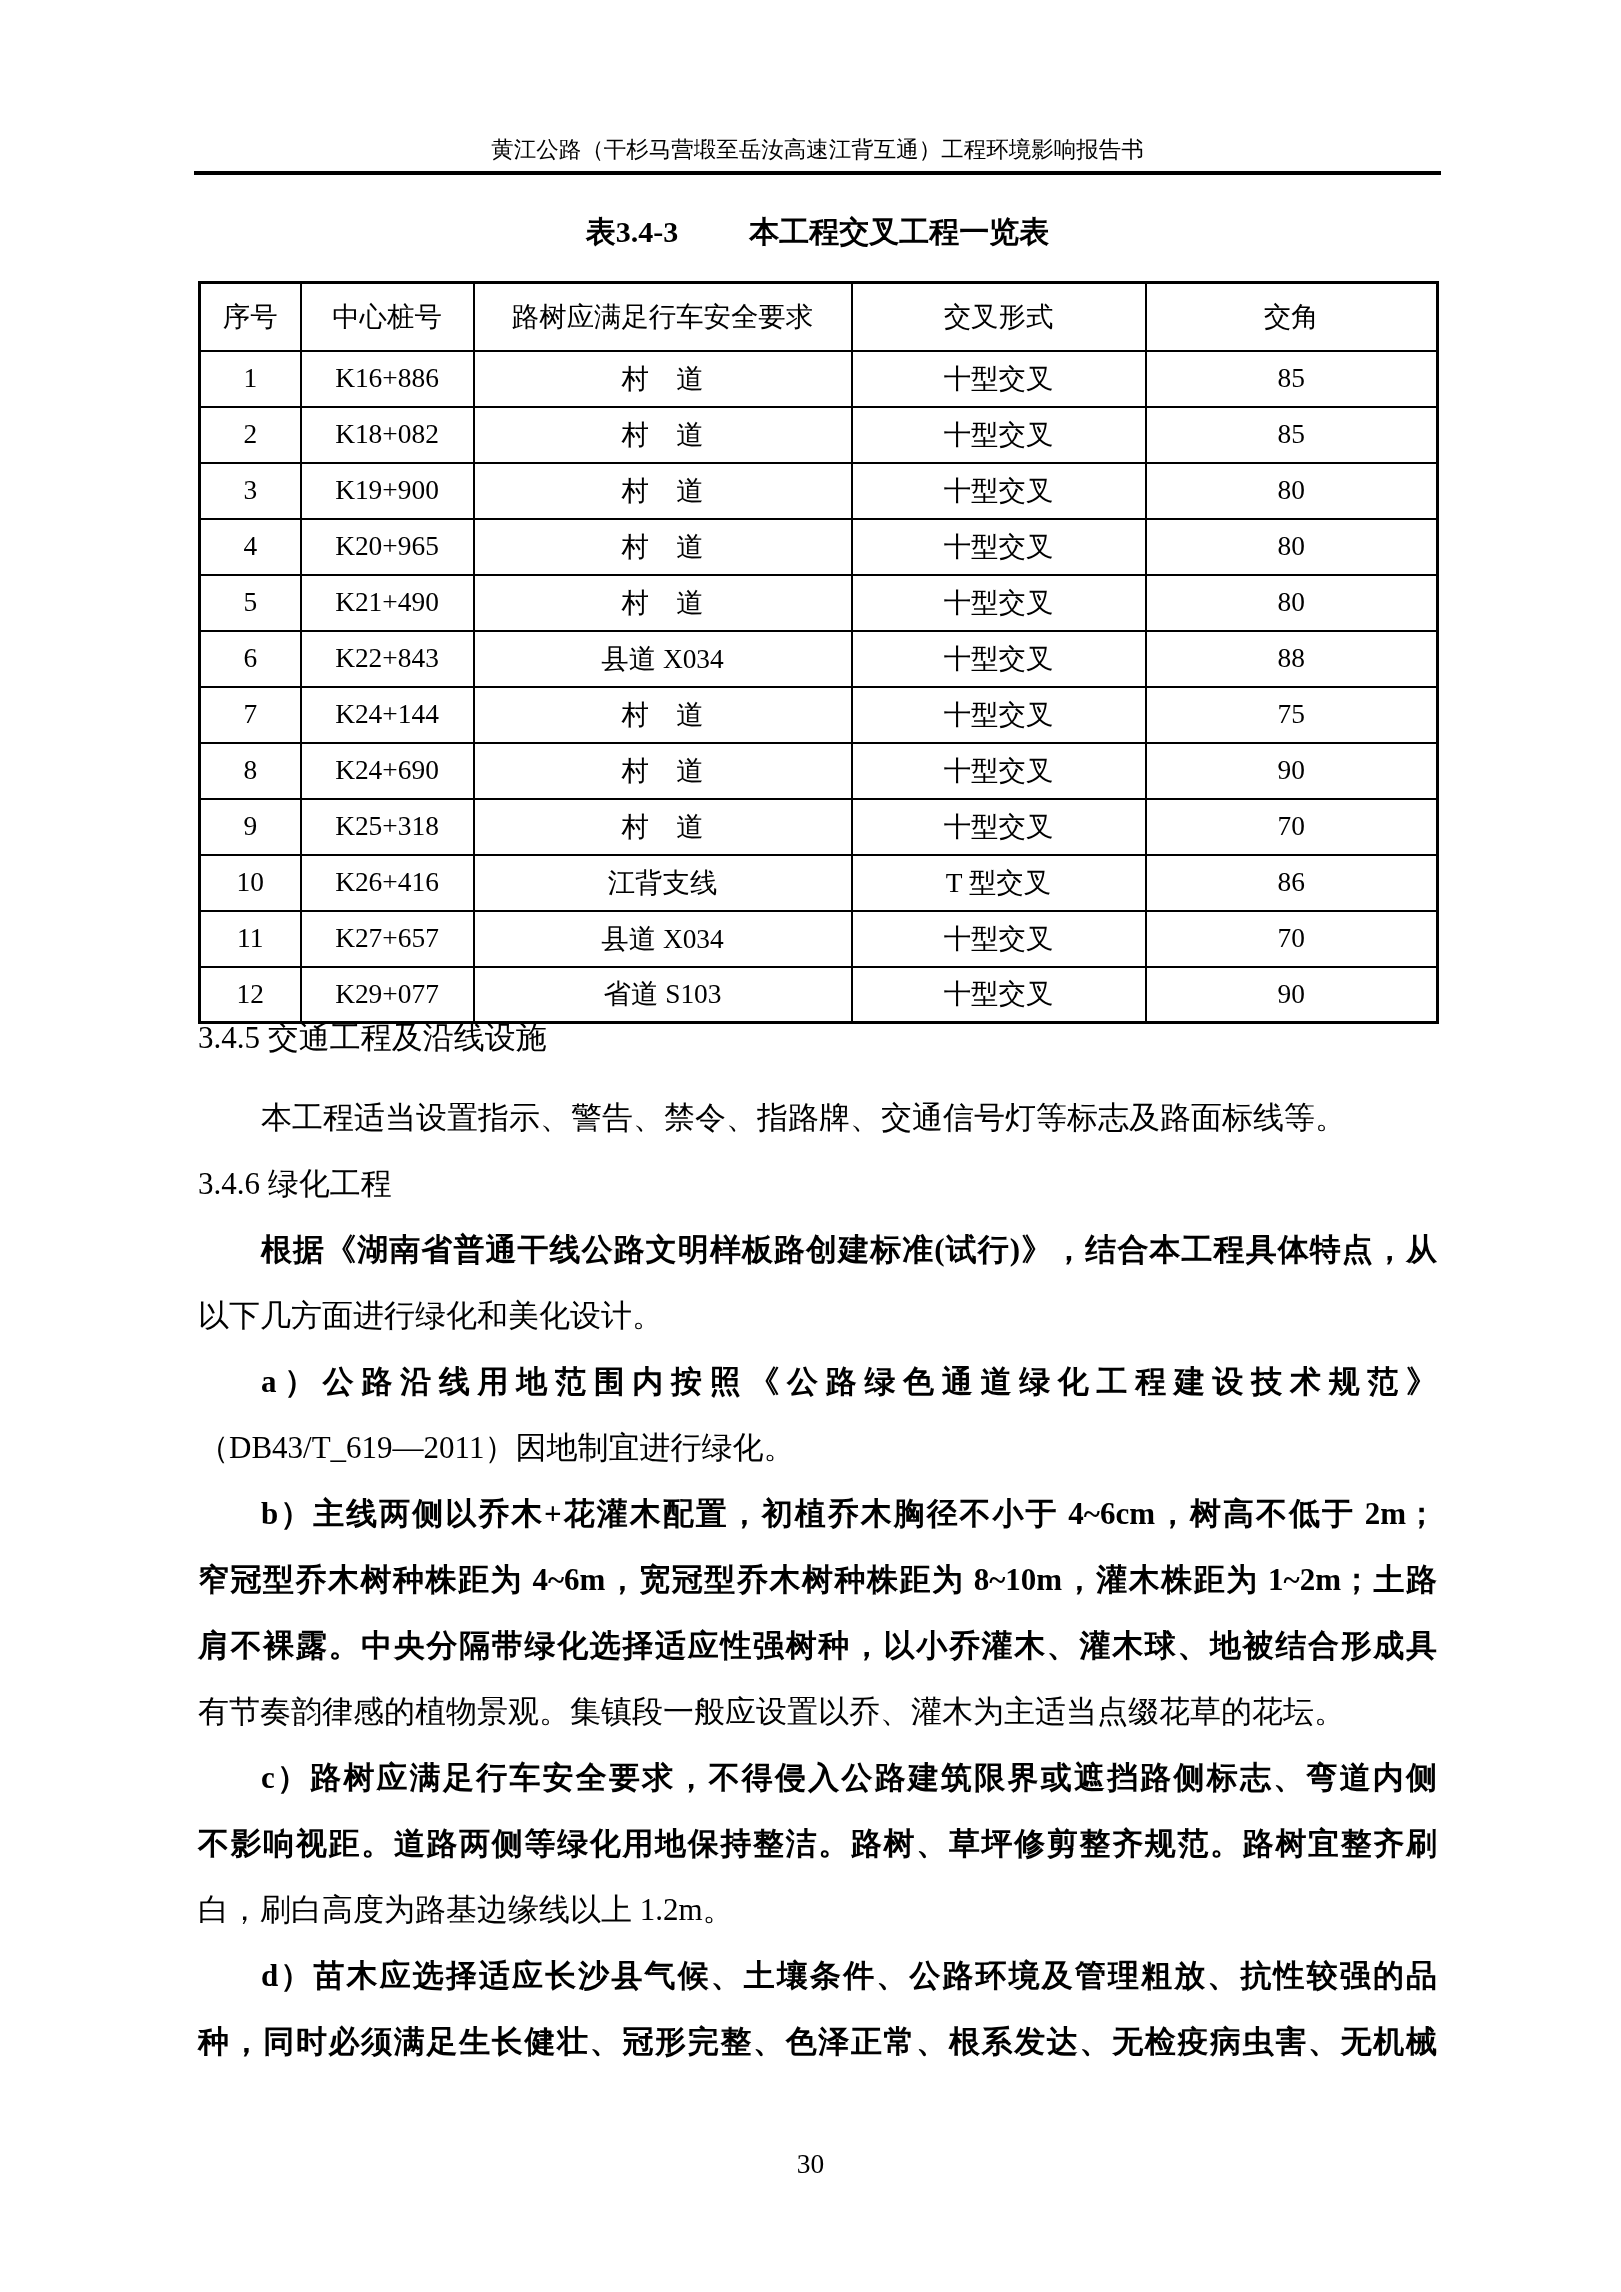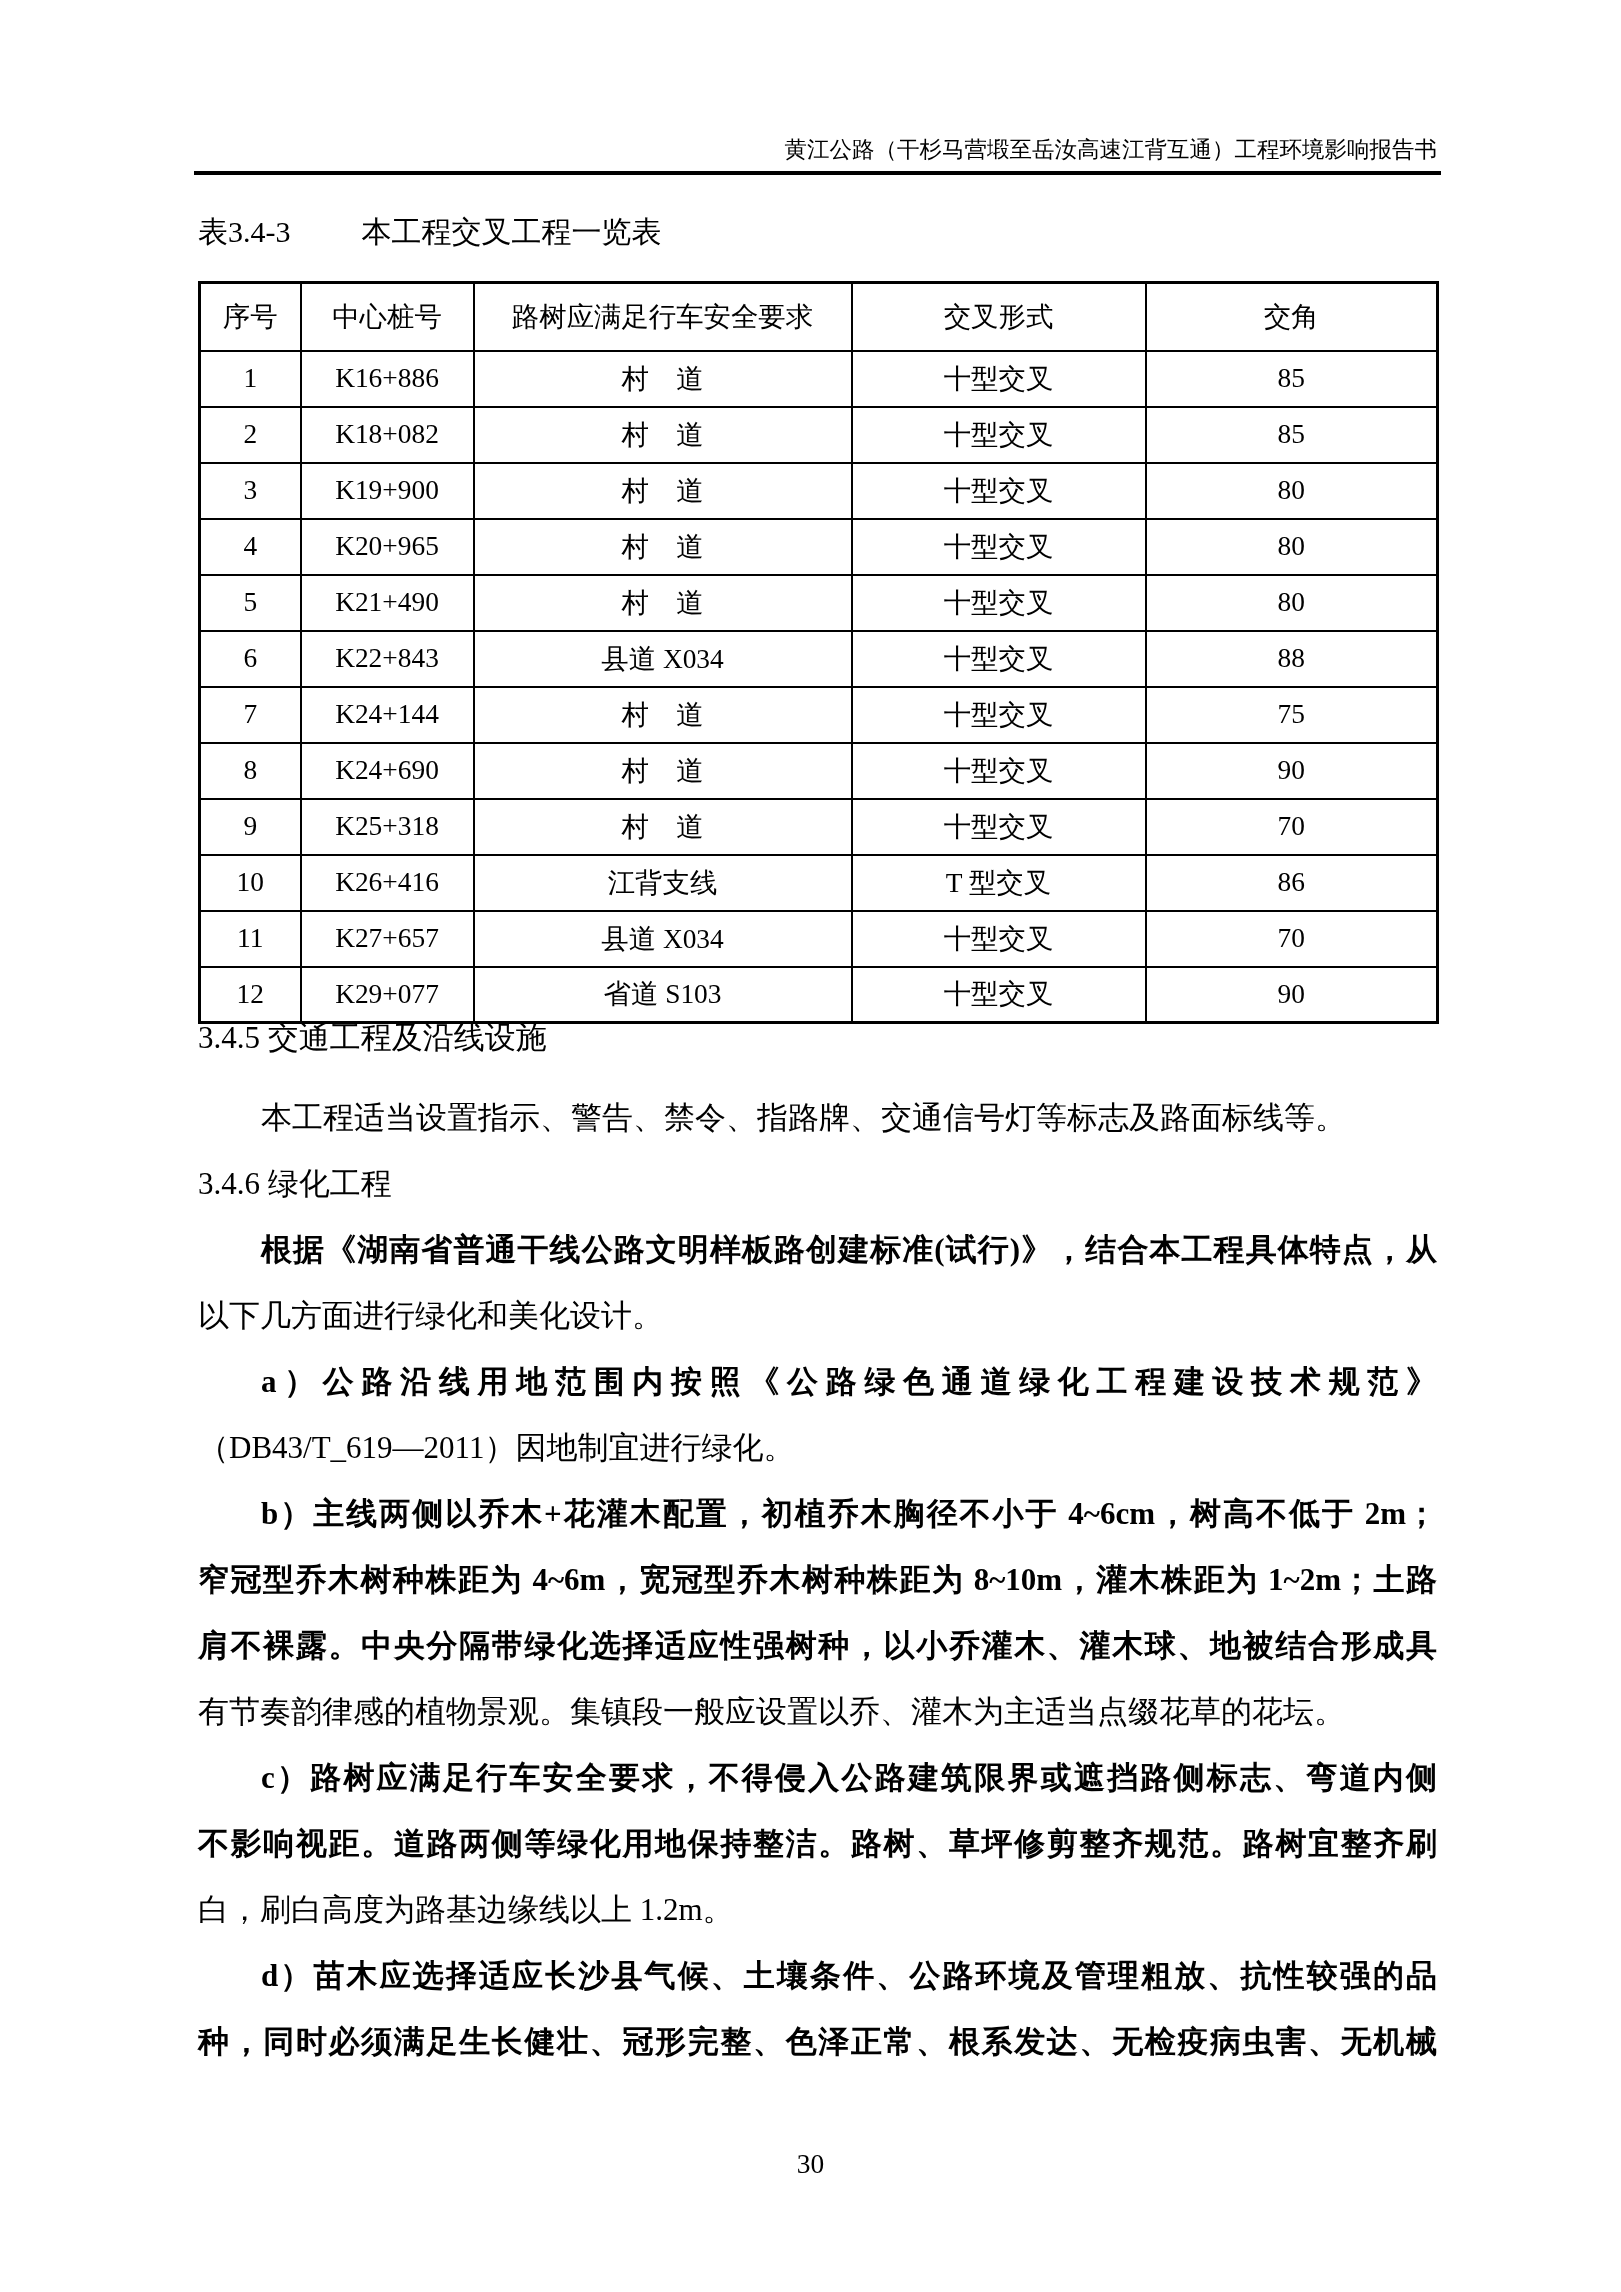--- a/index.html
+++ b/index.html
@@ -17,44 +17,44 @@
     left: 198px;
     top: 0;
     width: 1239px;
   }
   
   .page-header {
     position: absolute;
     left: 0;
     top: 135px;
     width: 1239px;
-    text-align: right;
+    text-align: center;
     font-size: 22.5px;
     line-height: 29px;
     white-space: nowrap;
   }
   .header-rule {
     position: absolute;
     left: -3.9px;
     top: 171px;
     width: 1247px;
     height: 3.9px;
     background: #000000;
   }
   
   .table-caption {
     position: absolute;
     left: 0;
     top: 209px;
     width: 1239px;
     display: flex;
-    justify-content: flex-start;
+    justify-content: center;
     gap: 71px;
     font-size: 30px;
-    font-weight: normal;
+    font-weight: bold;
     line-height: 45px;
     white-space: nowrap;
   }
   
   table.crossings {
     position: absolute;
     left: 0;
     top: 281px;
     width: 1239px;
     border-collapse: collapse;

